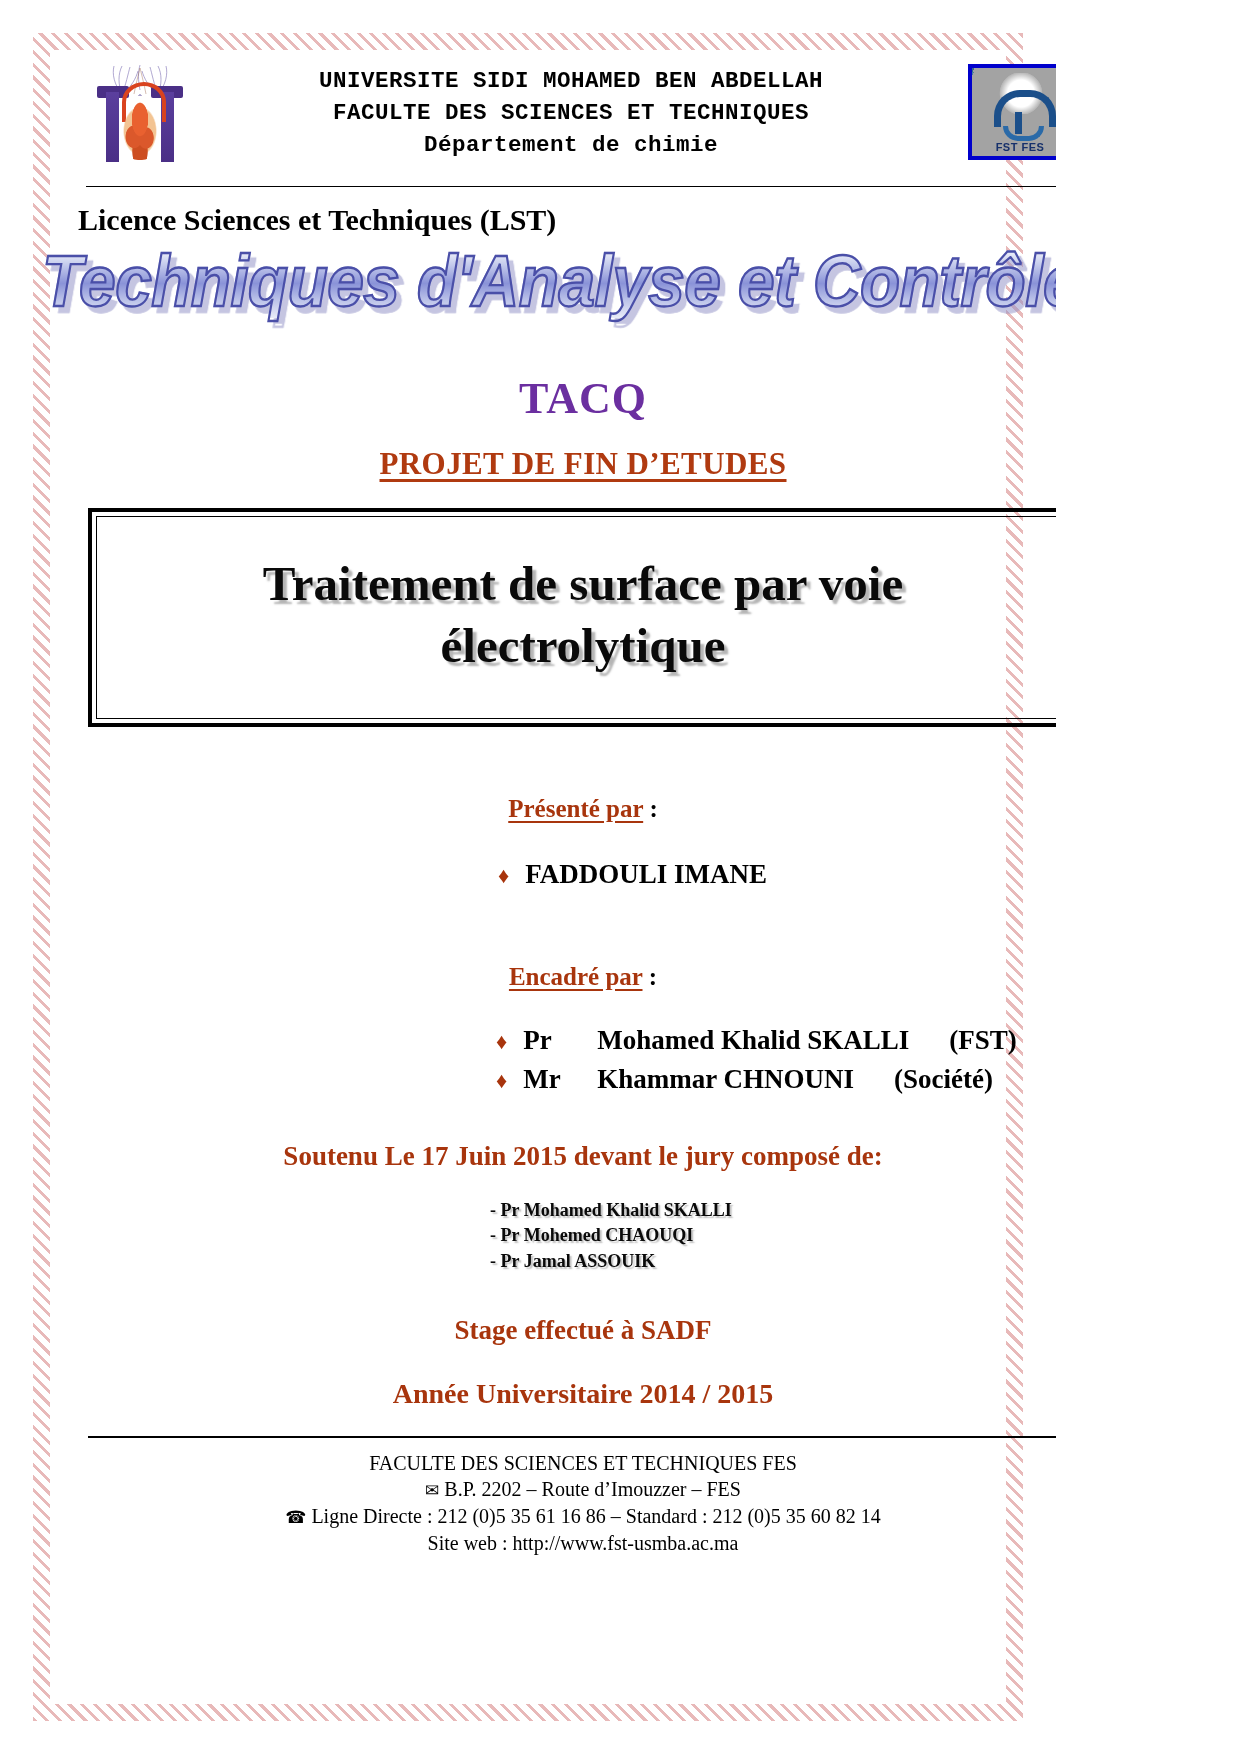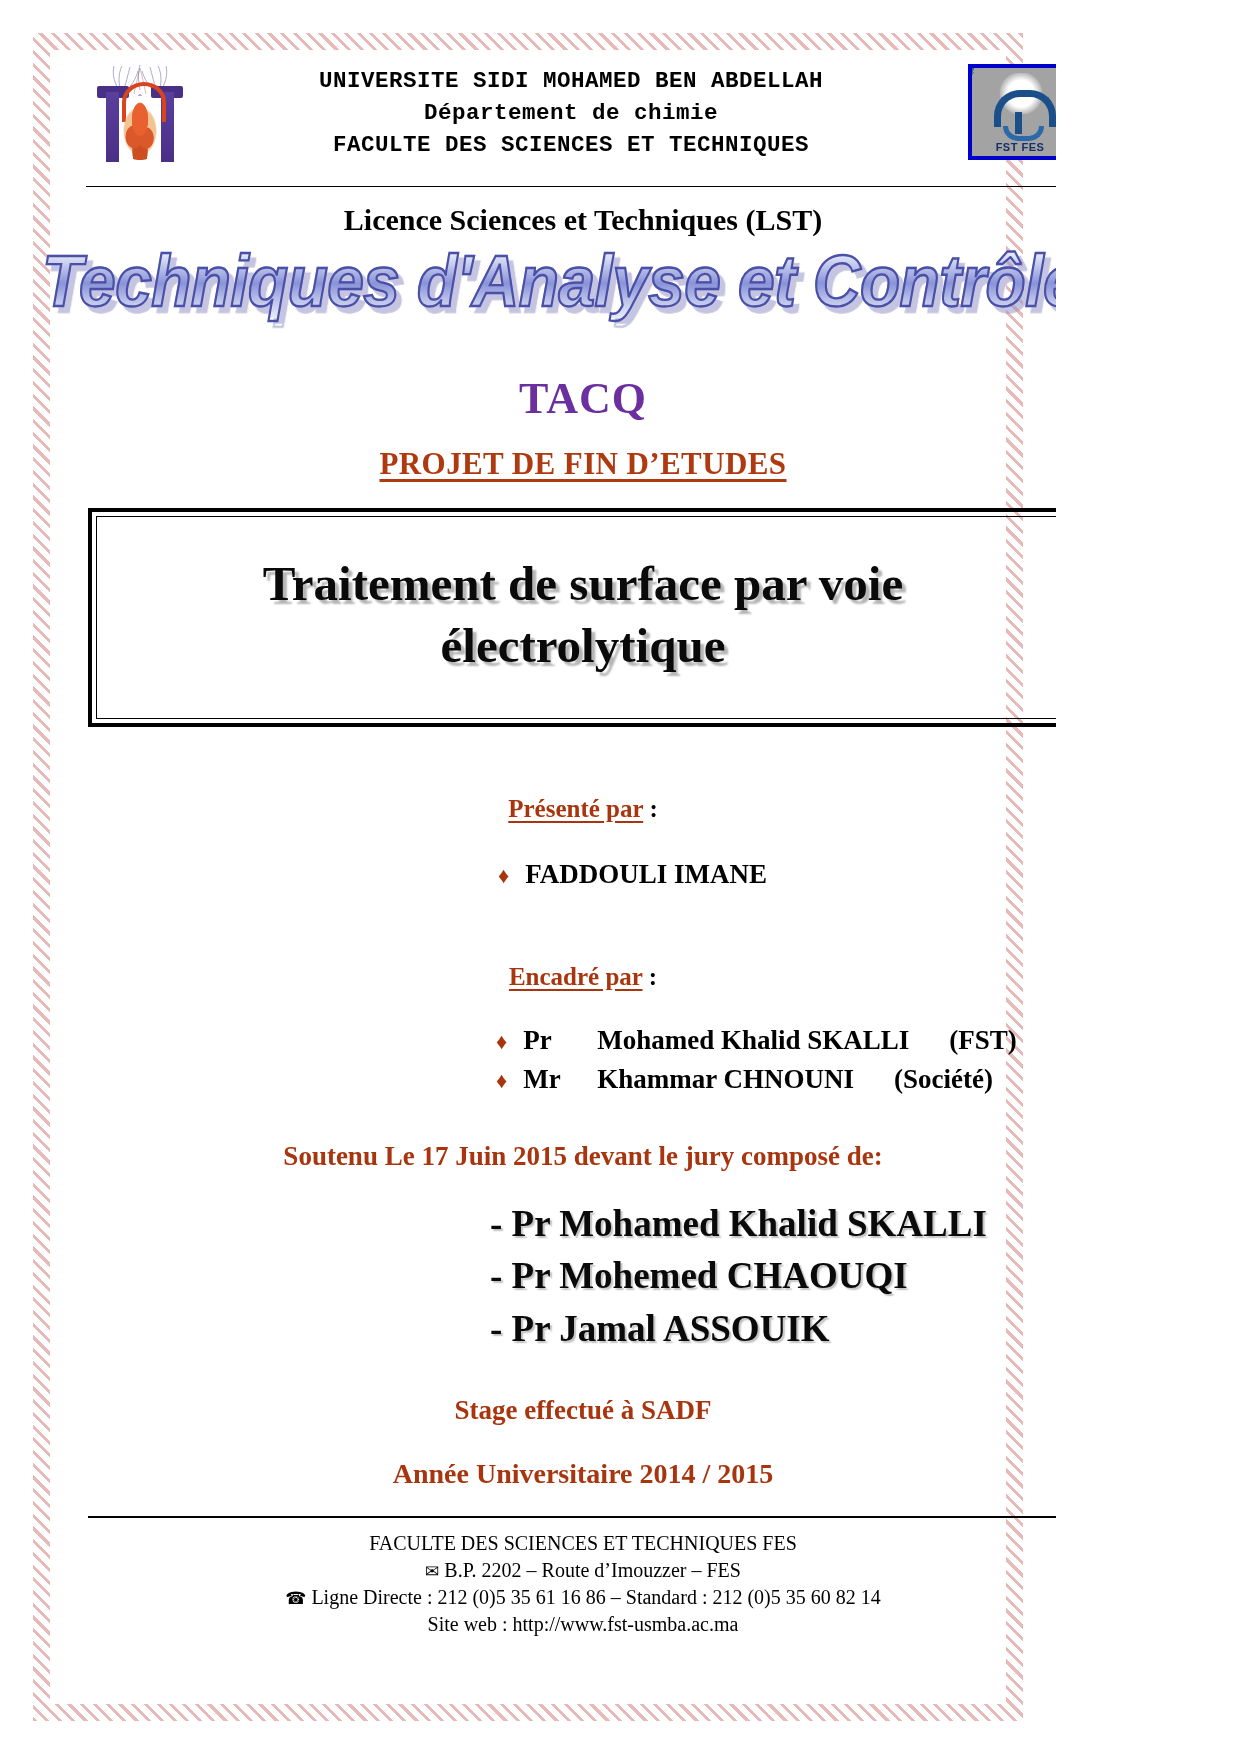--- a/index.html
+++ b/index.html
@@ -217,21 +217,21 @@
   }
 
   .hr-top {
     border: none;
     border-top: 1.6px solid #000;
     margin: 18px 8px 0 8px;
   }
 
   
   .licence {
-    text-align: center;
+    text-align: left;
     font-size: 30px;
     font-weight: bold;
     color: #000;
     margin-top: 16px;
     font-family: "Liberation Serif", serif;
   }
 
   
   .wordart-wrap {
     text-align: center;
@@ -343,21 +343,21 @@
   .soutenu {
     text-align: center;
     margin-top: 42px;
     font-size: 27px;
     font-weight: bold;
     color: #a8350d;
   }
   .jury-block {
     margin-top: 26px;
     padding-left: 412px;
-    font-size: 37px;
+    font-size: 18px;
     font-weight: bold;
     color: #0a0a0a;
     line-height: 1.42;
     text-shadow: 2px 2px 1.5px rgba(140,140,140,.55);
   }
   .stage {
     text-align: center;
     margin-top: 40px;
     font-size: 27px;
     font-weight: bold;
@@ -422,22 +422,22 @@
         <div class="cap l"></div>
         <div class="cap r"></div>
         <div class="pillar l"></div>
         <div class="pillar r"></div>
         <div class="arch"></div>
         <div class="flame"></div>
       </div>
 
       <div class="header-text">
         <div>UNIVERSITE SIDI MOHAMED BEN ABDELLAH</div>
+        <div>FACULTE DES SCIENCES ET TECHNIQUES</div>
         <div>Département de chimie</div>
-        <div>FACULTE DES SCIENCES ET TECHNIQUES</div>
       </div>
 
       <div class="logo-right">
         <div class="rays"></div>
         <div class="glow"></div>
         <div class="arch2"></div>
         <div class="stem"></div>
         <div class="foot"></div>
         <div class="fsttext">FST FES</div>
       </div>

